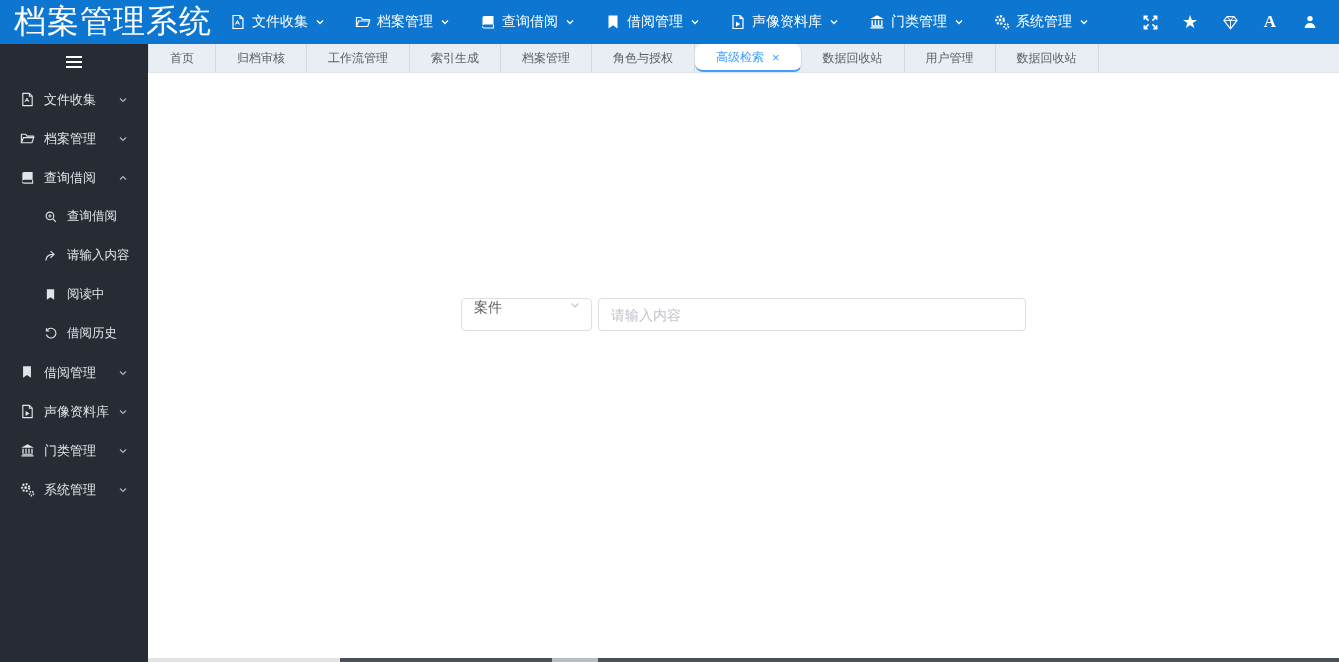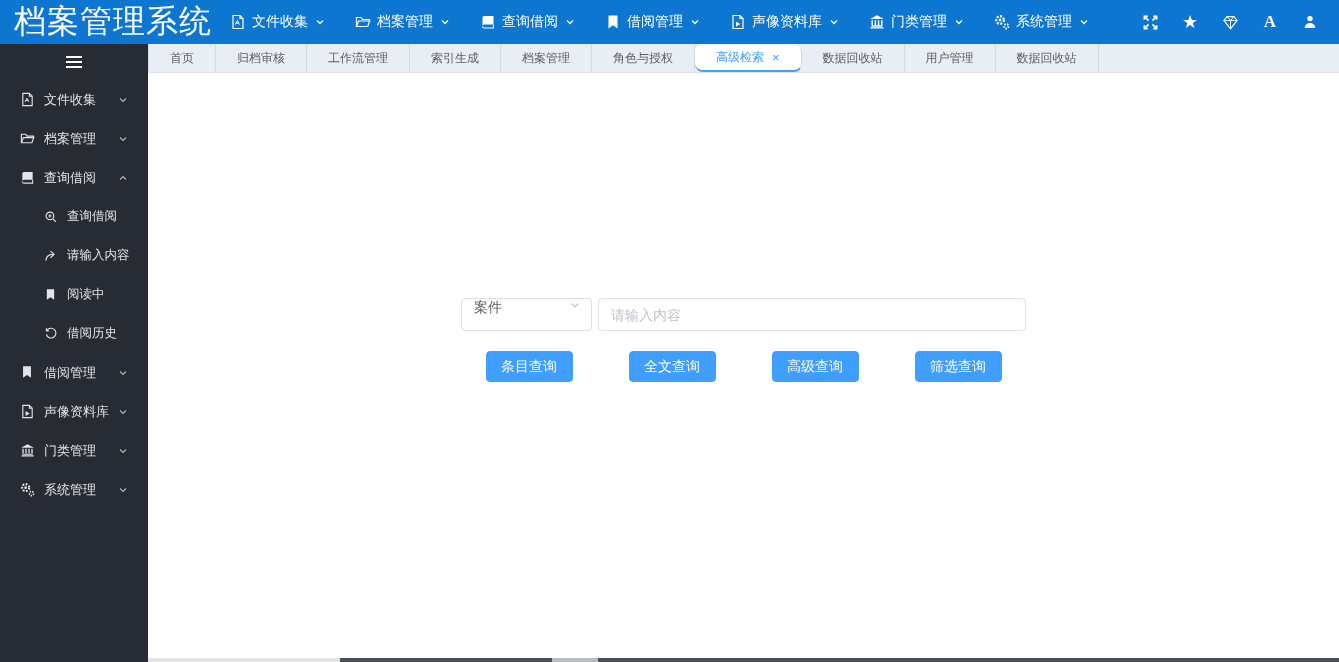--- a/index.html
+++ b/index.html
@@ -400,26 +400,20 @@
             <div class="sel">
               <span>案件</span>
               <span class="sel-chev">
                   <svg width="12" height="12" viewBox="0 0 12 12">
                     <path d="M2.5 4.5L6 8 9.5 4.5" fill="none" stroke="currentColor" stroke-width="1.2"></path>
                   </svg>
                 </span>
             </div>
             <input class="txt-input" type="text" placeholder="请输入内容" style="">
           </div>
-          <div class="btn-row">
-            <button class="btn">条目查询</button>
-            <button class="btn">全文查询</button>
-            <button class="btn">高级查询</button>
-            <button class="btn">筛选查询</button>
-          </div>
         </div>
 
         <div class="bottom-bar">
           <div class="bottom-thumb">
             <div class="bottom-gap"></div>
           </div>
         </div>
       </div>
     </div>
 

